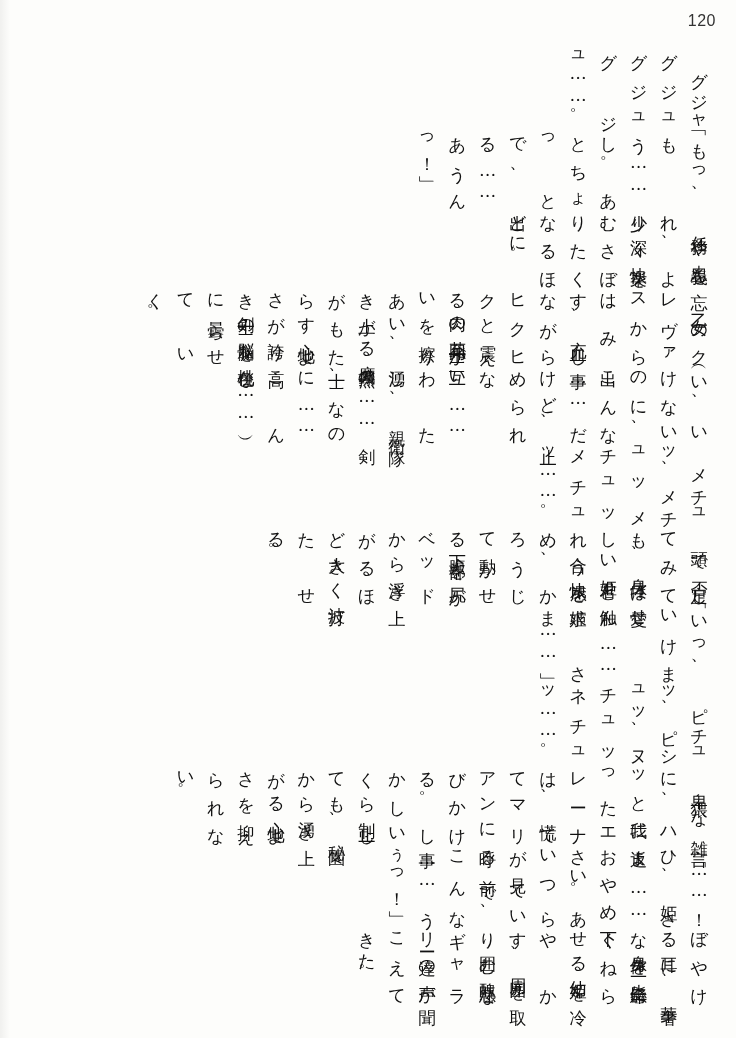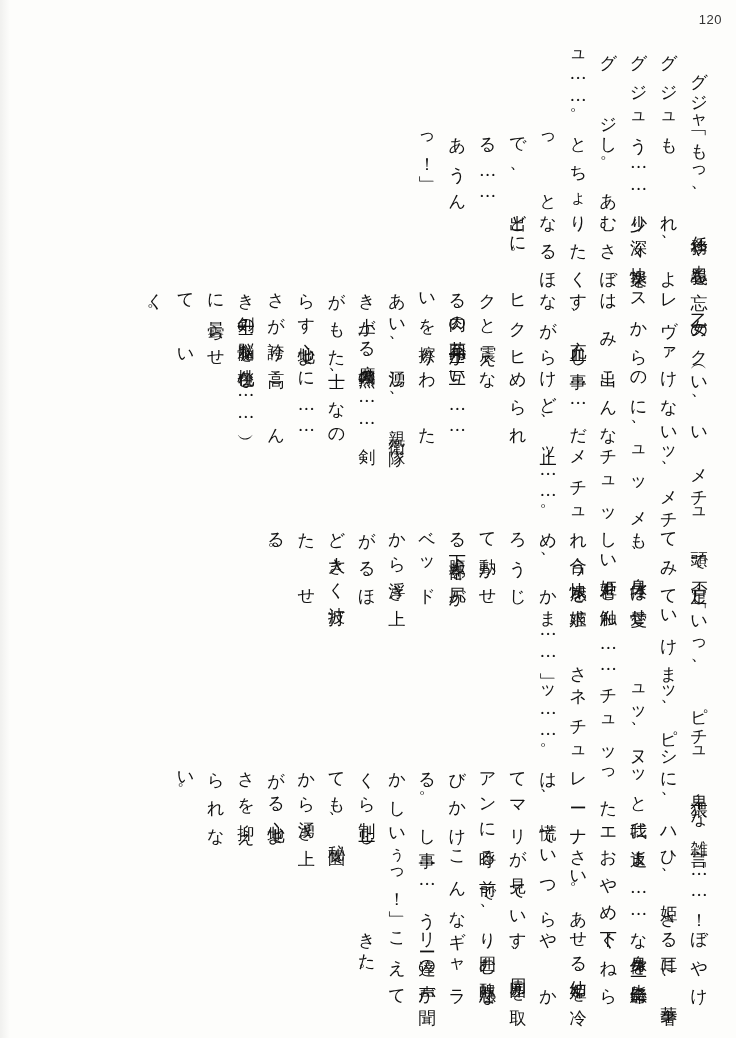--- a/index.html
+++ b/index.html
@@ -12,23 +12,23 @@
     width: 736px;
     height: 1038px;
     background: #fdfdfb;
     overflow: hidden;
     font-family: "DejaVu Serif", "Liberation Serif", serif;
     color: #111111;
   }
   #page-number {
     position: absolute;
     top: 12px;
-    right: 14px;
+    right: 20px;
     font-family: "Liberation Sans", sans-serif;
-    font-size: 13px;
+    font-size: 16px;
     color: #333;
     letter-spacing: 0.5px;
   }
   #body-text {
     position: absolute;
     top: 42px;
     right: 22px;
     left: 60px;
     bottom: 40px;
     writing-mode: vertical-rl;

